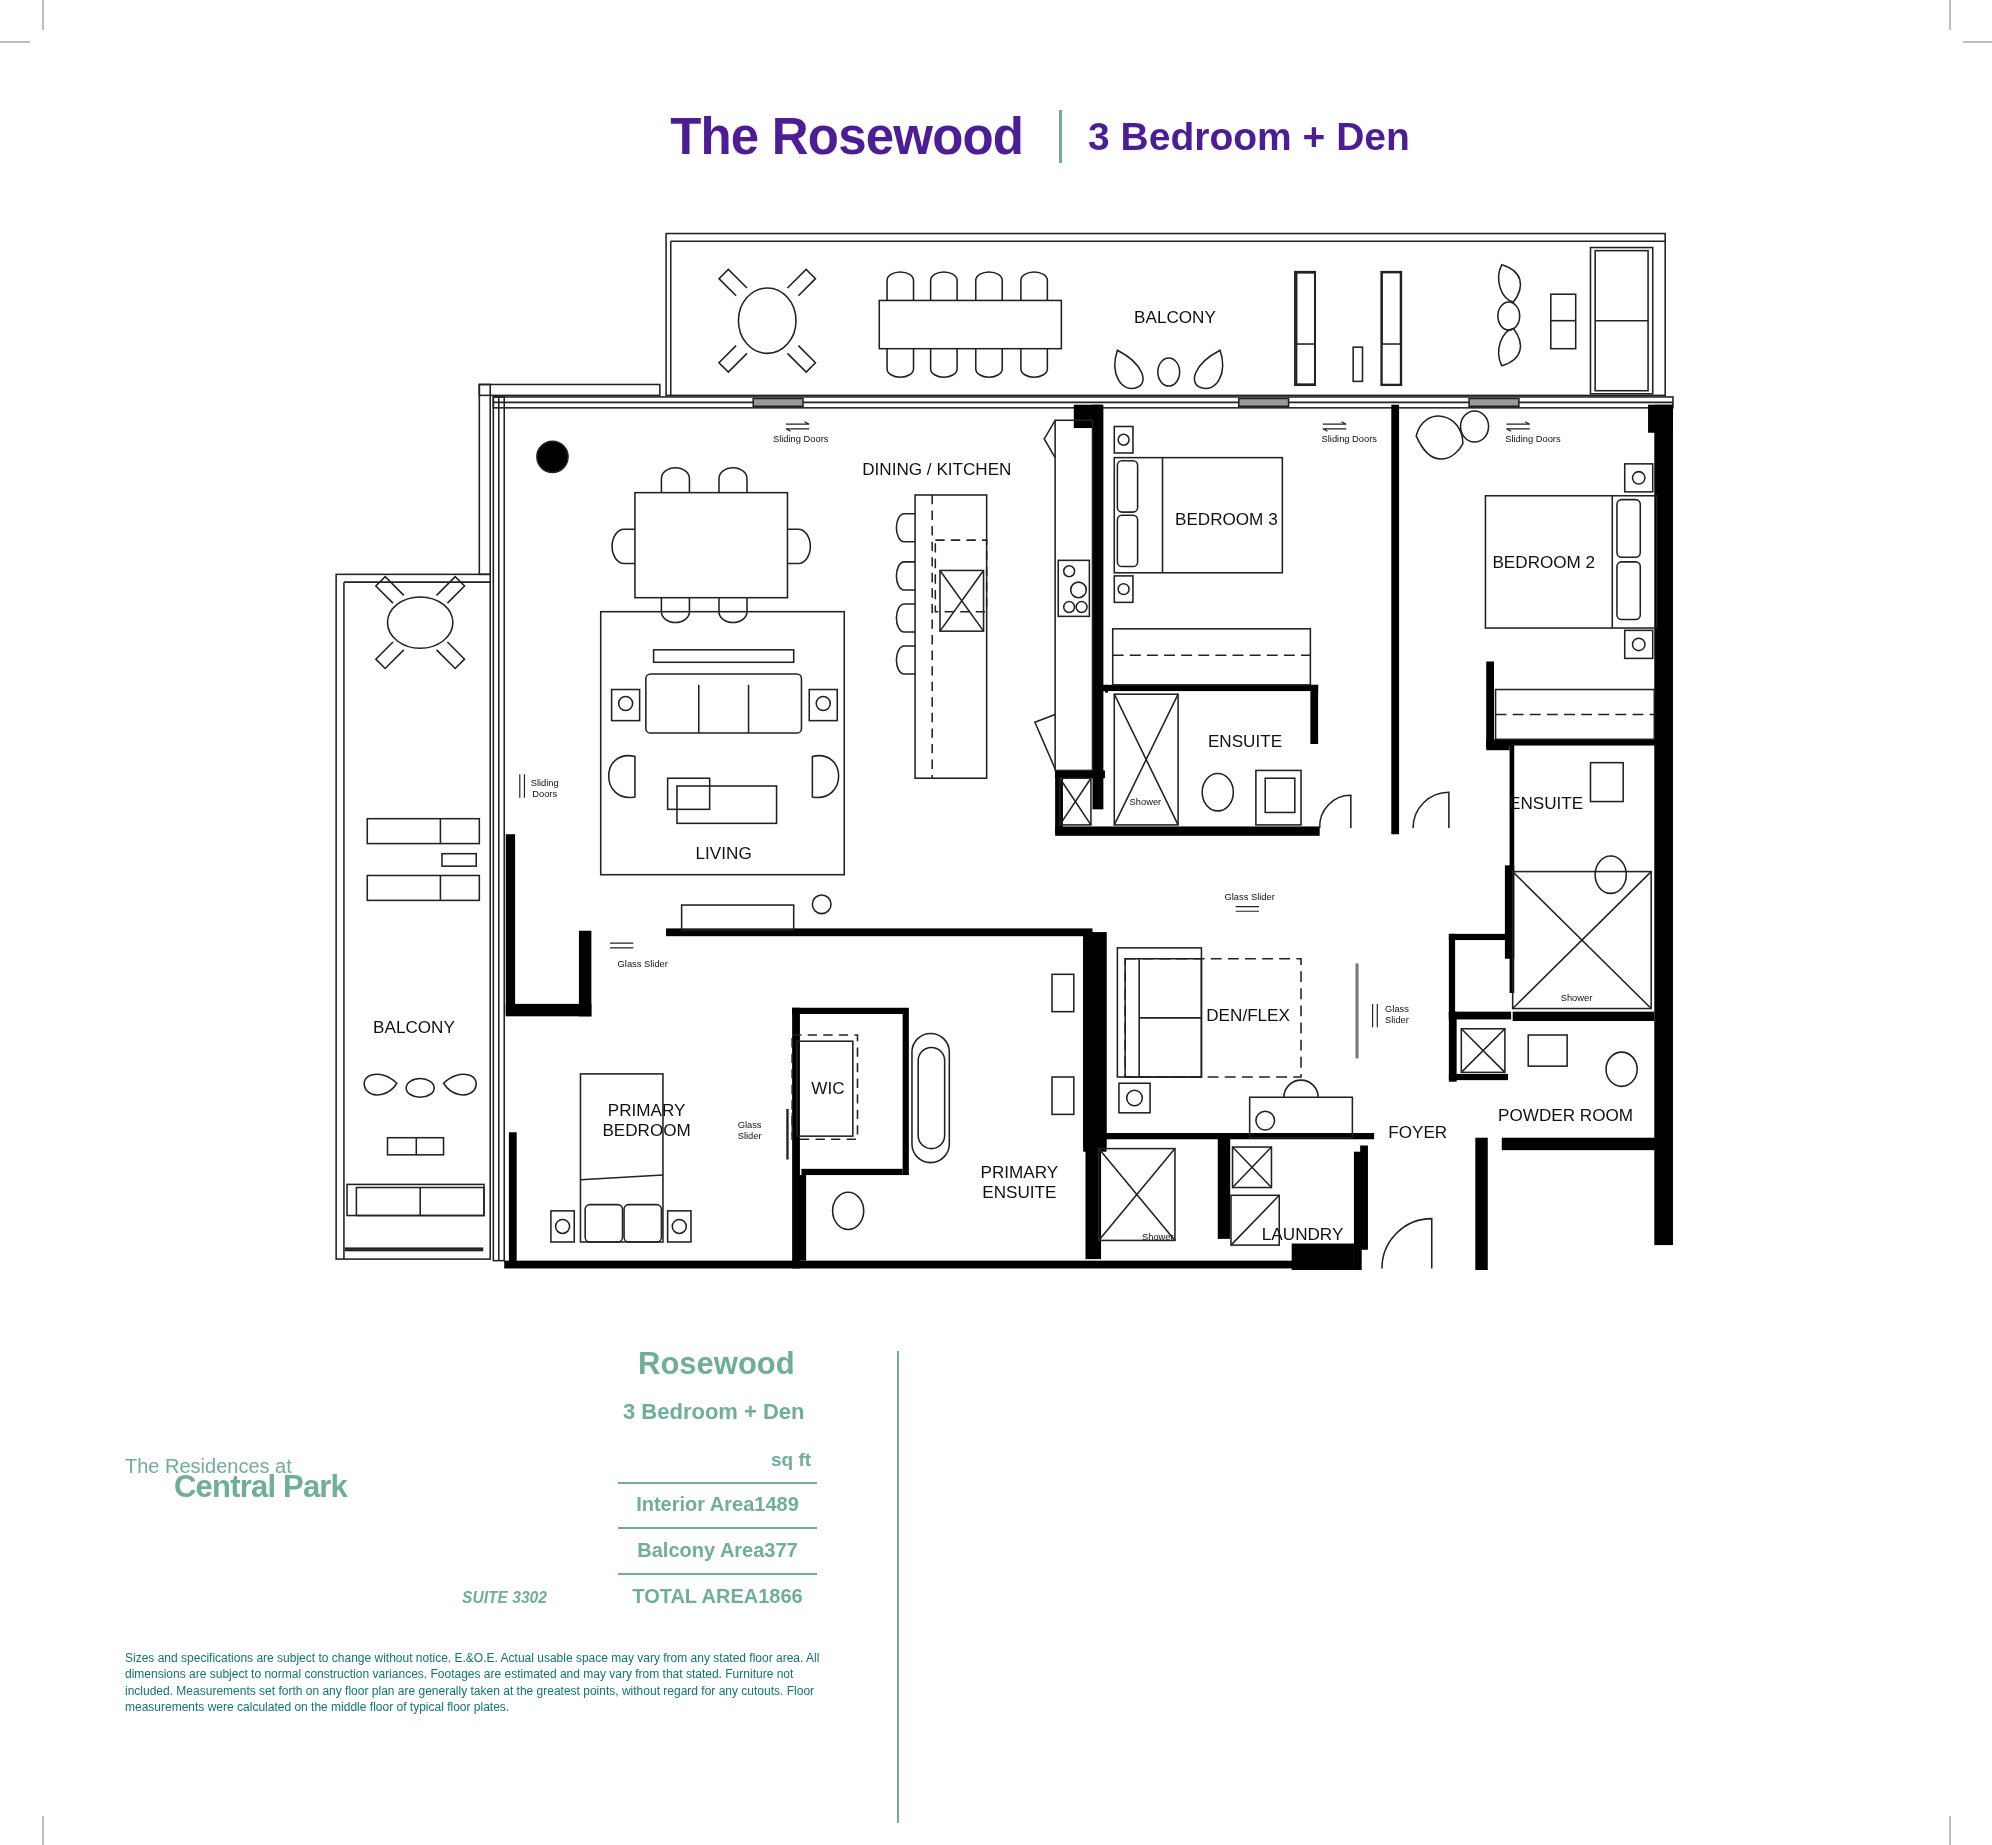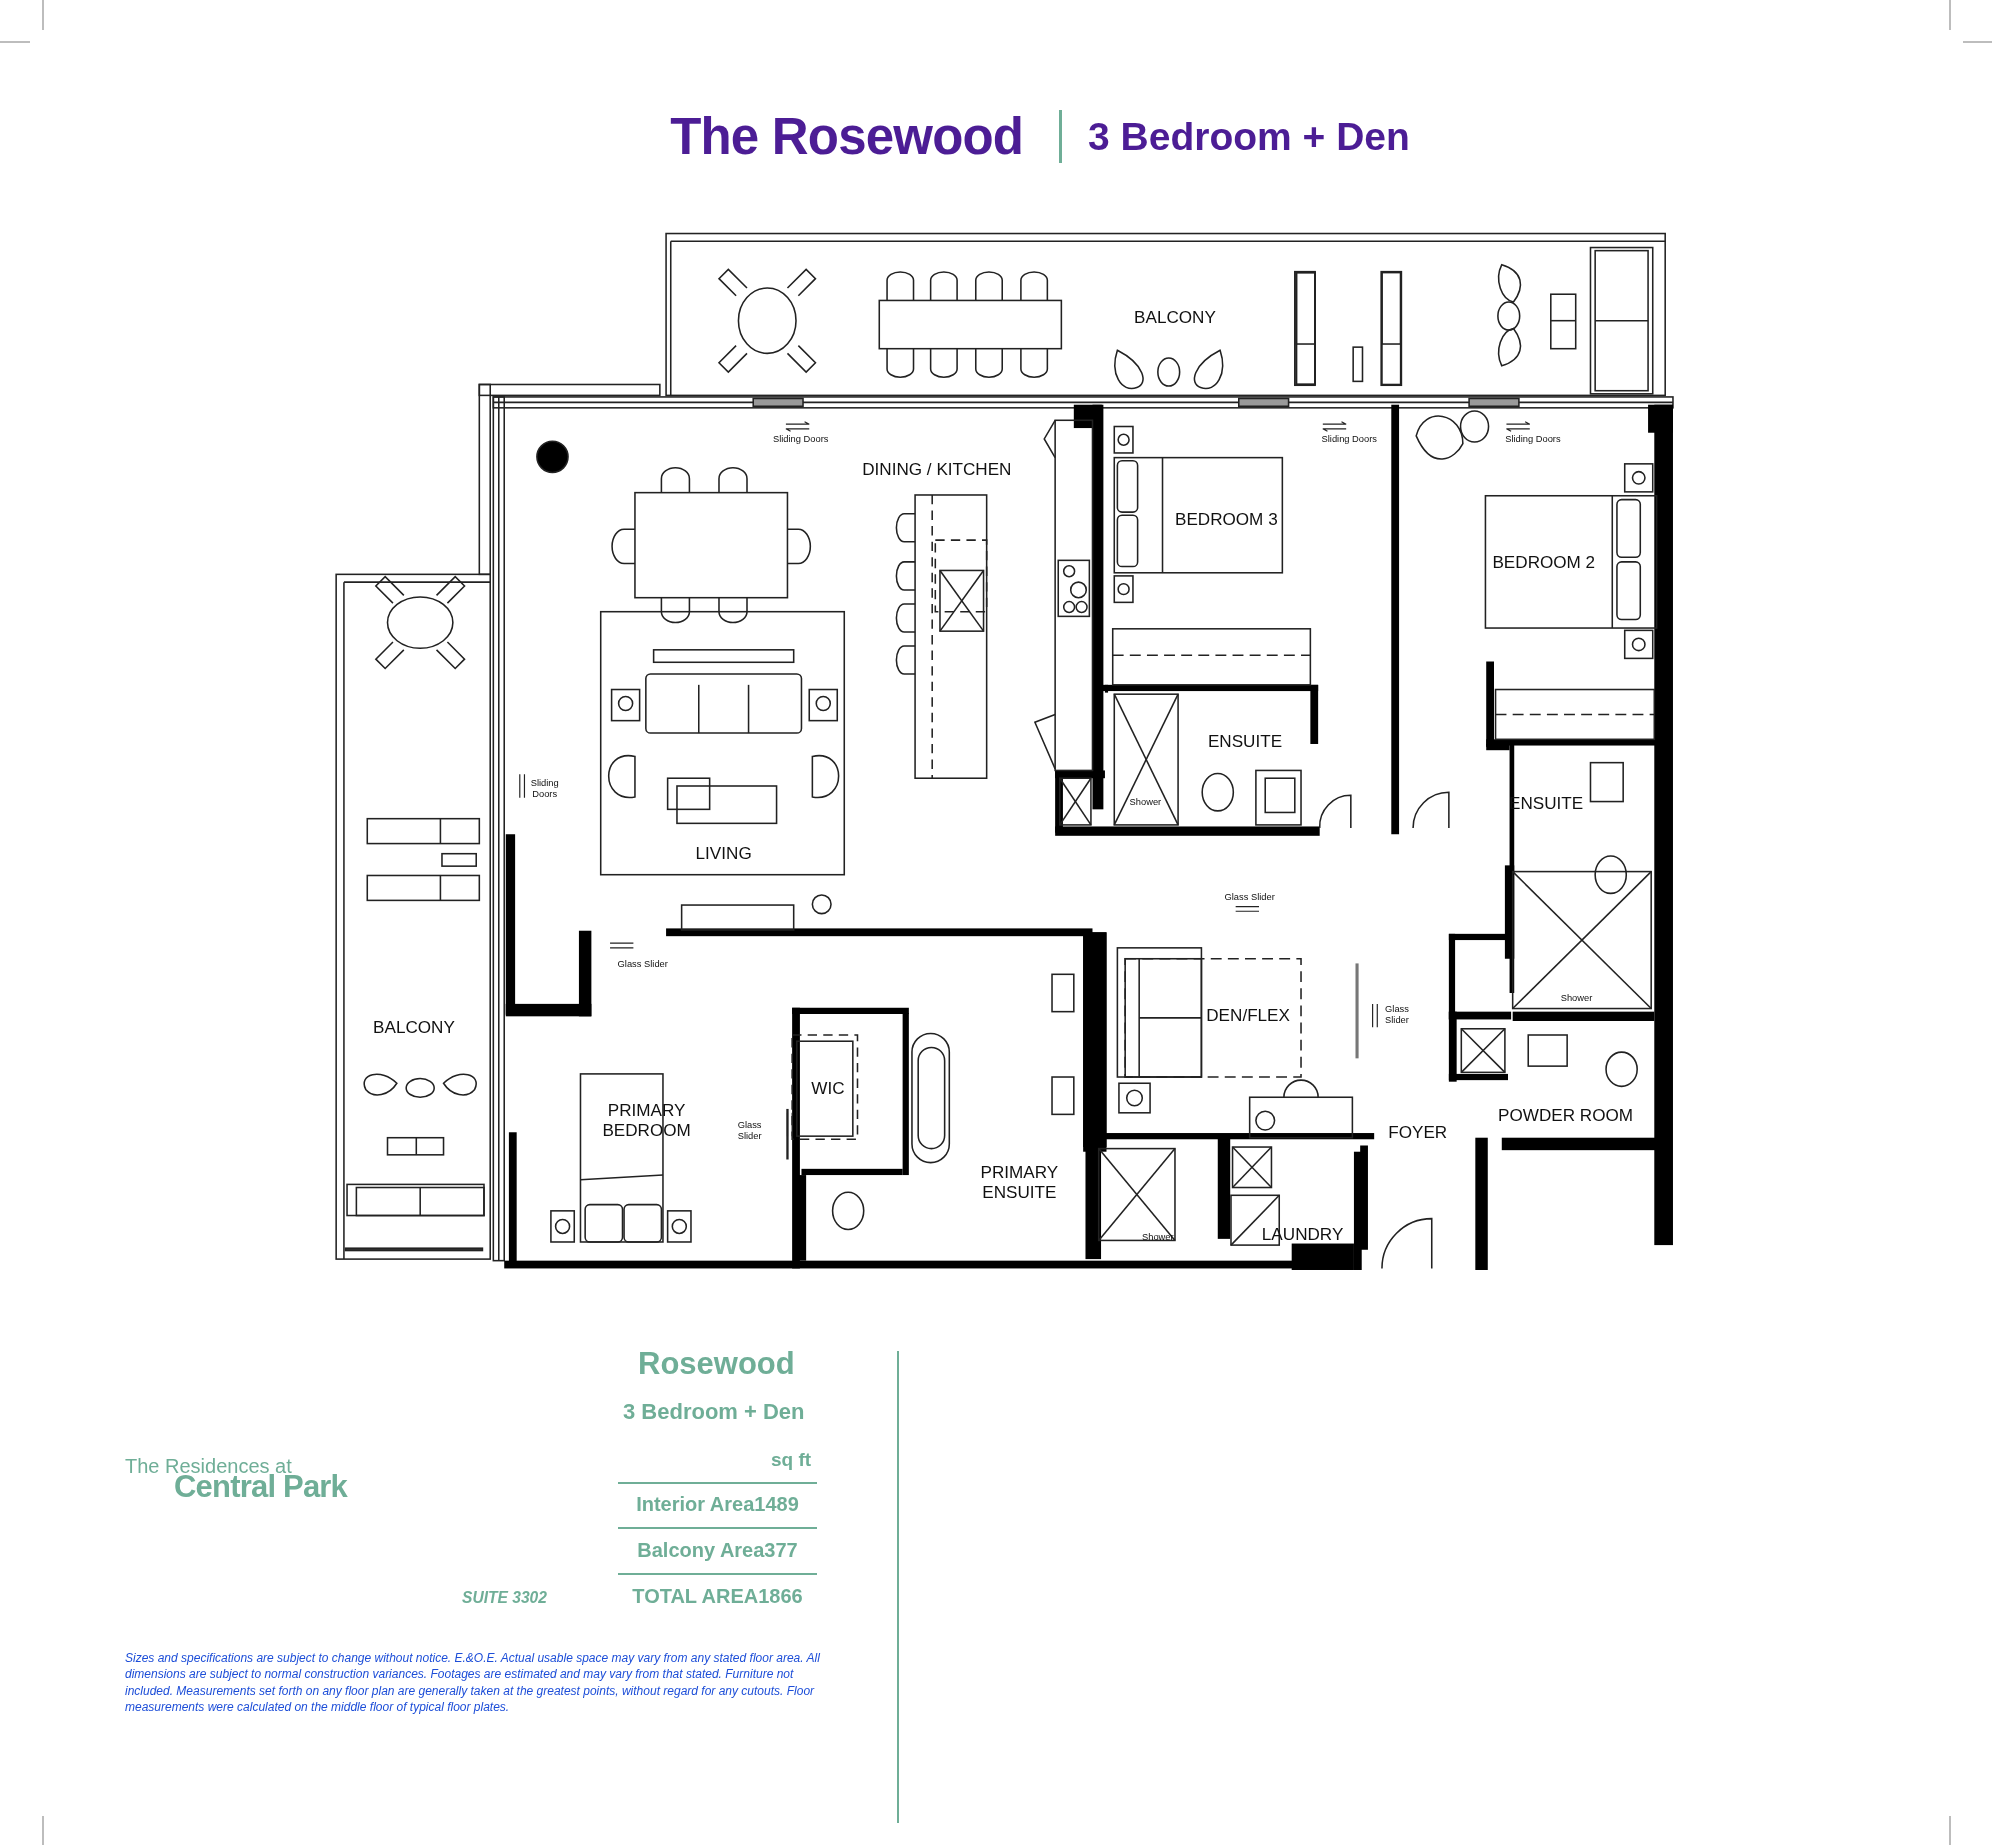--- a/index.html
+++ b/index.html
@@ -14,21 +14,21 @@
   .info{position:absolute;color:#6fae97;font-family:"Liberation Sans",sans-serif;font-weight:bold;}
   .brand-sub{left:125px;top:1455px;font-size:20px;font-weight:normal;}
   .brand-main{left:174px;top:1469px;font-size:31px;letter-spacing:-0.8px;text-align:right;}
   .suite{left:462px;top:1589px;font-size:15.6px;font-style:italic;}
   .name{left:638px;top:1346px;font-size:31px;}
   .type{left:623px;top:1399px;font-size:22px;}
   .unit{left:771px;top:1449px;font-size:19px;}
   .rule{position:absolute;left:618px;width:199px;height:2.3px;background:#6fae97;}
   .row{position:absolute;left:618px;width:199px;display:flex;justify-content:center;font-size:20px;color:#6fae97;font-weight:bold;}
   .vline{position:absolute;left:897px;top:1351px;width:2.3px;height:472px;background:#6fae97;}
-  .disc{position:absolute;left:125px;top:1650px;width:700px;font-size:12px;line-height:16.3px;color:#1d4ed8;font-weight:normal;font-style:italic;}
+  .disc{position:absolute;left:125px;top:1650px;width:700px;font-size:12px;line-height:16.3px;color:#0f766e;font-weight:normal;}
 </style>
 </head>
 <body>
 
 <div class="crop" style="left:42px;top:0;width:1.6px;height:30px"></div>
 <div class="crop" style="left:0;top:41px;width:30px;height:1.6px"></div>
 <div class="crop" style="left:1949px;top:0;width:1.6px;height:30px"></div>
 <div class="crop" style="left:1963px;top:41px;width:30px;height:1.6px"></div>
 <div class="crop" style="left:42px;top:1816px;width:1.6px;height:30px"></div>
 <div class="crop" style="left:1949px;top:1816px;width:1.6px;height:30px"></div>

